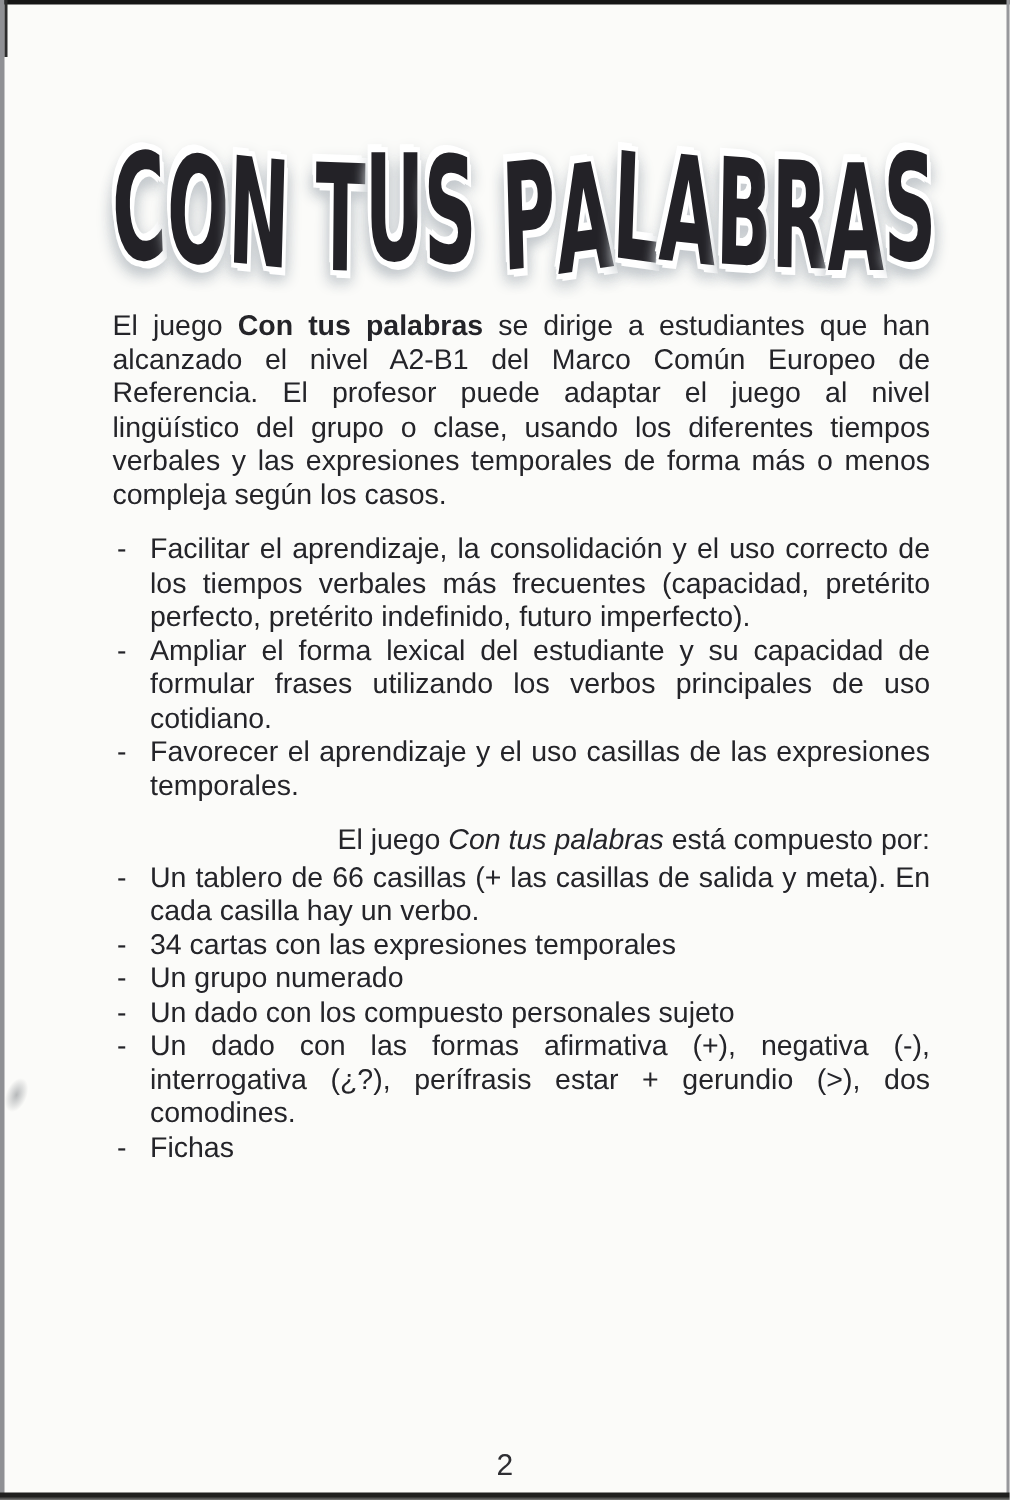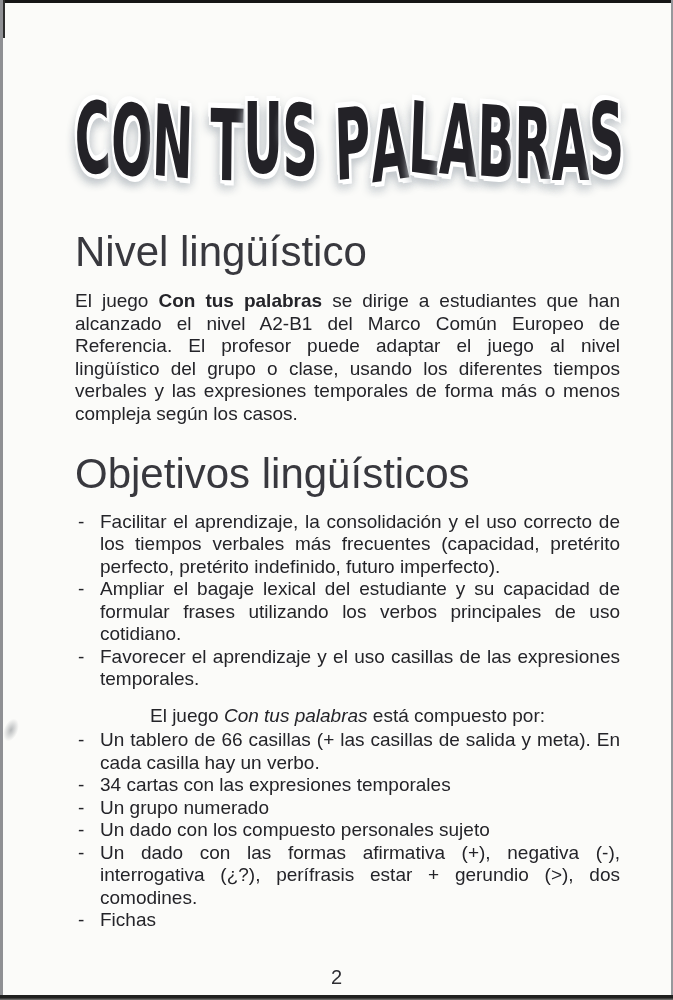--- a/index.html
+++ b/index.html
@@ -58,21 +58,21 @@
   .h-nivel    { margin-top: 38px; }
   .h-objetivos{ margin-top: 26px; }
   .h-material { margin-top: 30px; }
 
   .bodytext {
     font-size: 19px;
     line-height: 22.5px;
     text-align: justify;
     margin: 16px 0 0 0;
   }
-  .intro { margin-top: 14px; text-align: center; }
+  .intro { margin-top: 14px; text-align: right; }
   .intro .it { font-style: italic; }
   .bold { font-weight: bold; }
 
   ul.dashlist { list-style: none; margin: 14px 0 0 0; padding: 0;
                 font-size: 19px; line-height: 22.5px; }
   ul.dashlist.tight { margin-top: 2px; }
   ul.dashlist li { display: flex; }
   ul.dashlist .dash { flex: 0 0 25px; width: 25px; padding-left: 3px; box-sizing: border-box; }
   ul.dashlist .txt  { flex: 1 1 auto; text-align: justify; }
 
@@ -90,34 +90,32 @@
 <div class="edge-right"></div>
 <div class="edge-bottom"></div>
 <div class="smudge"></div>
 
 <div class="content">
 
   <div class="logo-wrap">
     <div class="logo"><span class="ltr" style="--r: -4deg; --ty: -2px;">C</span><span class="ltr" style="--r: 4deg; --ty: -1px;">O</span><span class="ltr" style="--r: 3deg; --ty: 0px;">N</span><span class="ltr" style="--r: 2deg; --ty: 1px;">&nbsp;</span><span class="ltr" style="--r: 1deg; --ty: 2px;">T</span><span class="ltr" style="--r: 0deg; --ty: -2px;">U</span><span class="ltr" style="--r: -1deg; --ty: -1px;">S</span><span class="ltr" style="--r: -2deg; --ty: 0px;">&nbsp;</span><span class="ltr" style="--r: -3deg; --ty: 1px;">P</span><span class="ltr" style="--r: -4deg; --ty: 2px;">A</span><span class="ltr" style="--r: 4deg; --ty: -2px;">L</span><span class="ltr" style="--r: 3deg; --ty: -1px;">A</span><span class="ltr" style="--r: 2deg; --ty: 0px;">B</span><span class="ltr" style="--r: 1deg; --ty: 1px;">R</span><span class="ltr" style="--r: 0deg; --ty: 2px;">A</span><span class="ltr" style="--r: -1deg; --ty: -2px;">S</span></div>
   </div>
 
-  <h1 class="h-nivel">Nivel lingüístico</h1>
 
   <p class="bodytext"><span>El juego </span><span class="bold">Con tus palabras</span><span> se dirige a estudiantes que han alcanzado el nivel A2-B1 del Marco Común Europeo de Referencia. El profesor puede adaptar el juego al nivel lingüístico del grupo o clase, usando los diferentes tiempos verbales y las expresiones temporales de forma más o menos compleja según los casos.</span></p>
 
-  <h1 class="h-objetivos">Objetivos lingüísticos</h1>
 
   <ul class="dashlist">
     <li>
       <span class="dash">-</span>
       <span class="txt">Facilitar el aprendizaje, la consolidación y el uso correcto de los tiempos verbales más frecuentes (capacidad, pretérito perfecto, pretérito indefinido, futuro imperfecto).</span>
     </li>
     <li>
       <span class="dash">-</span>
-      <span class="txt">Ampliar el bagaje lexical del estudiante y su capacidad de formular frases utilizando los verbos principales de uso cotidiano.</span>
+      <span class="txt">Ampliar el forma lexical del estudiante y su capacidad de formular frases utilizando los verbos principales de uso cotidiano.</span>
     </li>
     <li>
       <span class="dash">-</span>
       <span class="txt">Favorecer el aprendizaje y el uso casillas de las expresiones temporales.</span>
     </li>
   </ul>
 
 
   <p class="bodytext intro"><span>El juego </span><span class="it">Con tus palabras</span><span> está compuesto por:</span></p>
 

